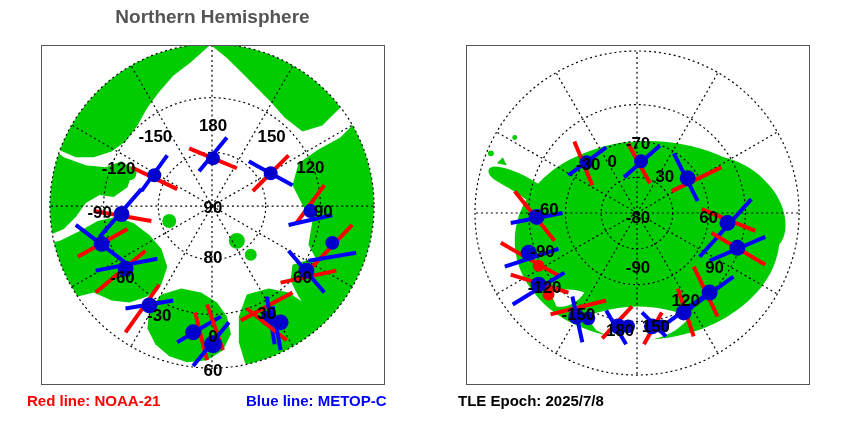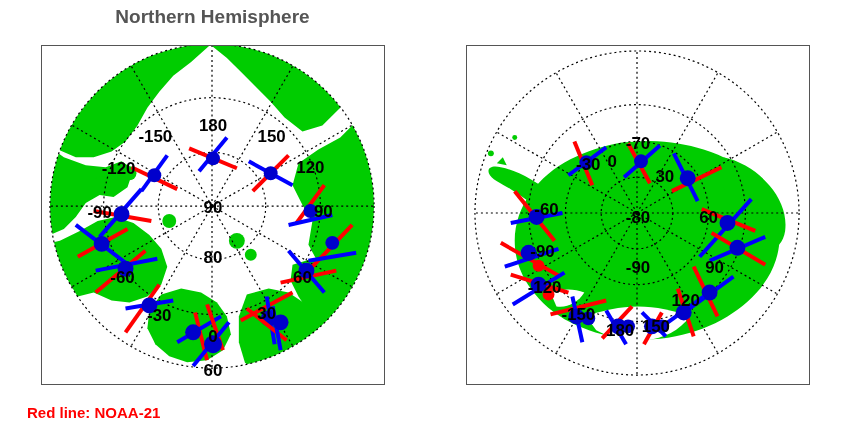--- a/index.html
+++ b/index.html
@@ -67,21 +67,21 @@
     top: 392px;
     width: 850px;
     height: 33px;
   }
   .legend-item {
     position: absolute;
     font-size: 15px;
     font-weight: bold;
     font-family: "Liberation Sans", sans-serif;
     white-space: nowrap;
-    top: 12px;
+    top: 0;
   }
   .legend-red { left: 27px; color: #ff0000; }
   .legend-blue { left: 246px; color: #0000ff; }
   .legend-epoch { left: 458px; color: #000000; }
 
   
 </style>
 </head>
 <body>
 
@@ -427,15 +427,17 @@
           <text x="76" y="212" text-anchor="middle">-90</text>
           <text x="80" y="170" text-anchor="middle">-60</text>
           <text x="122" y="125" text-anchor="middle">-30</text>
         </g>
       </svg>
     </div>
   </div>
 
   <div class="legend">
     <div class="legend-item legend-red">Red line: NOAA-21</div>
+    <div class="legend-item legend-blue">Blue line: METOP-C</div>
+    <div class="legend-item legend-epoch">TLE Epoch: 2025/7/8</div>
   </div>
 
 </div>
 
 </body></html>

